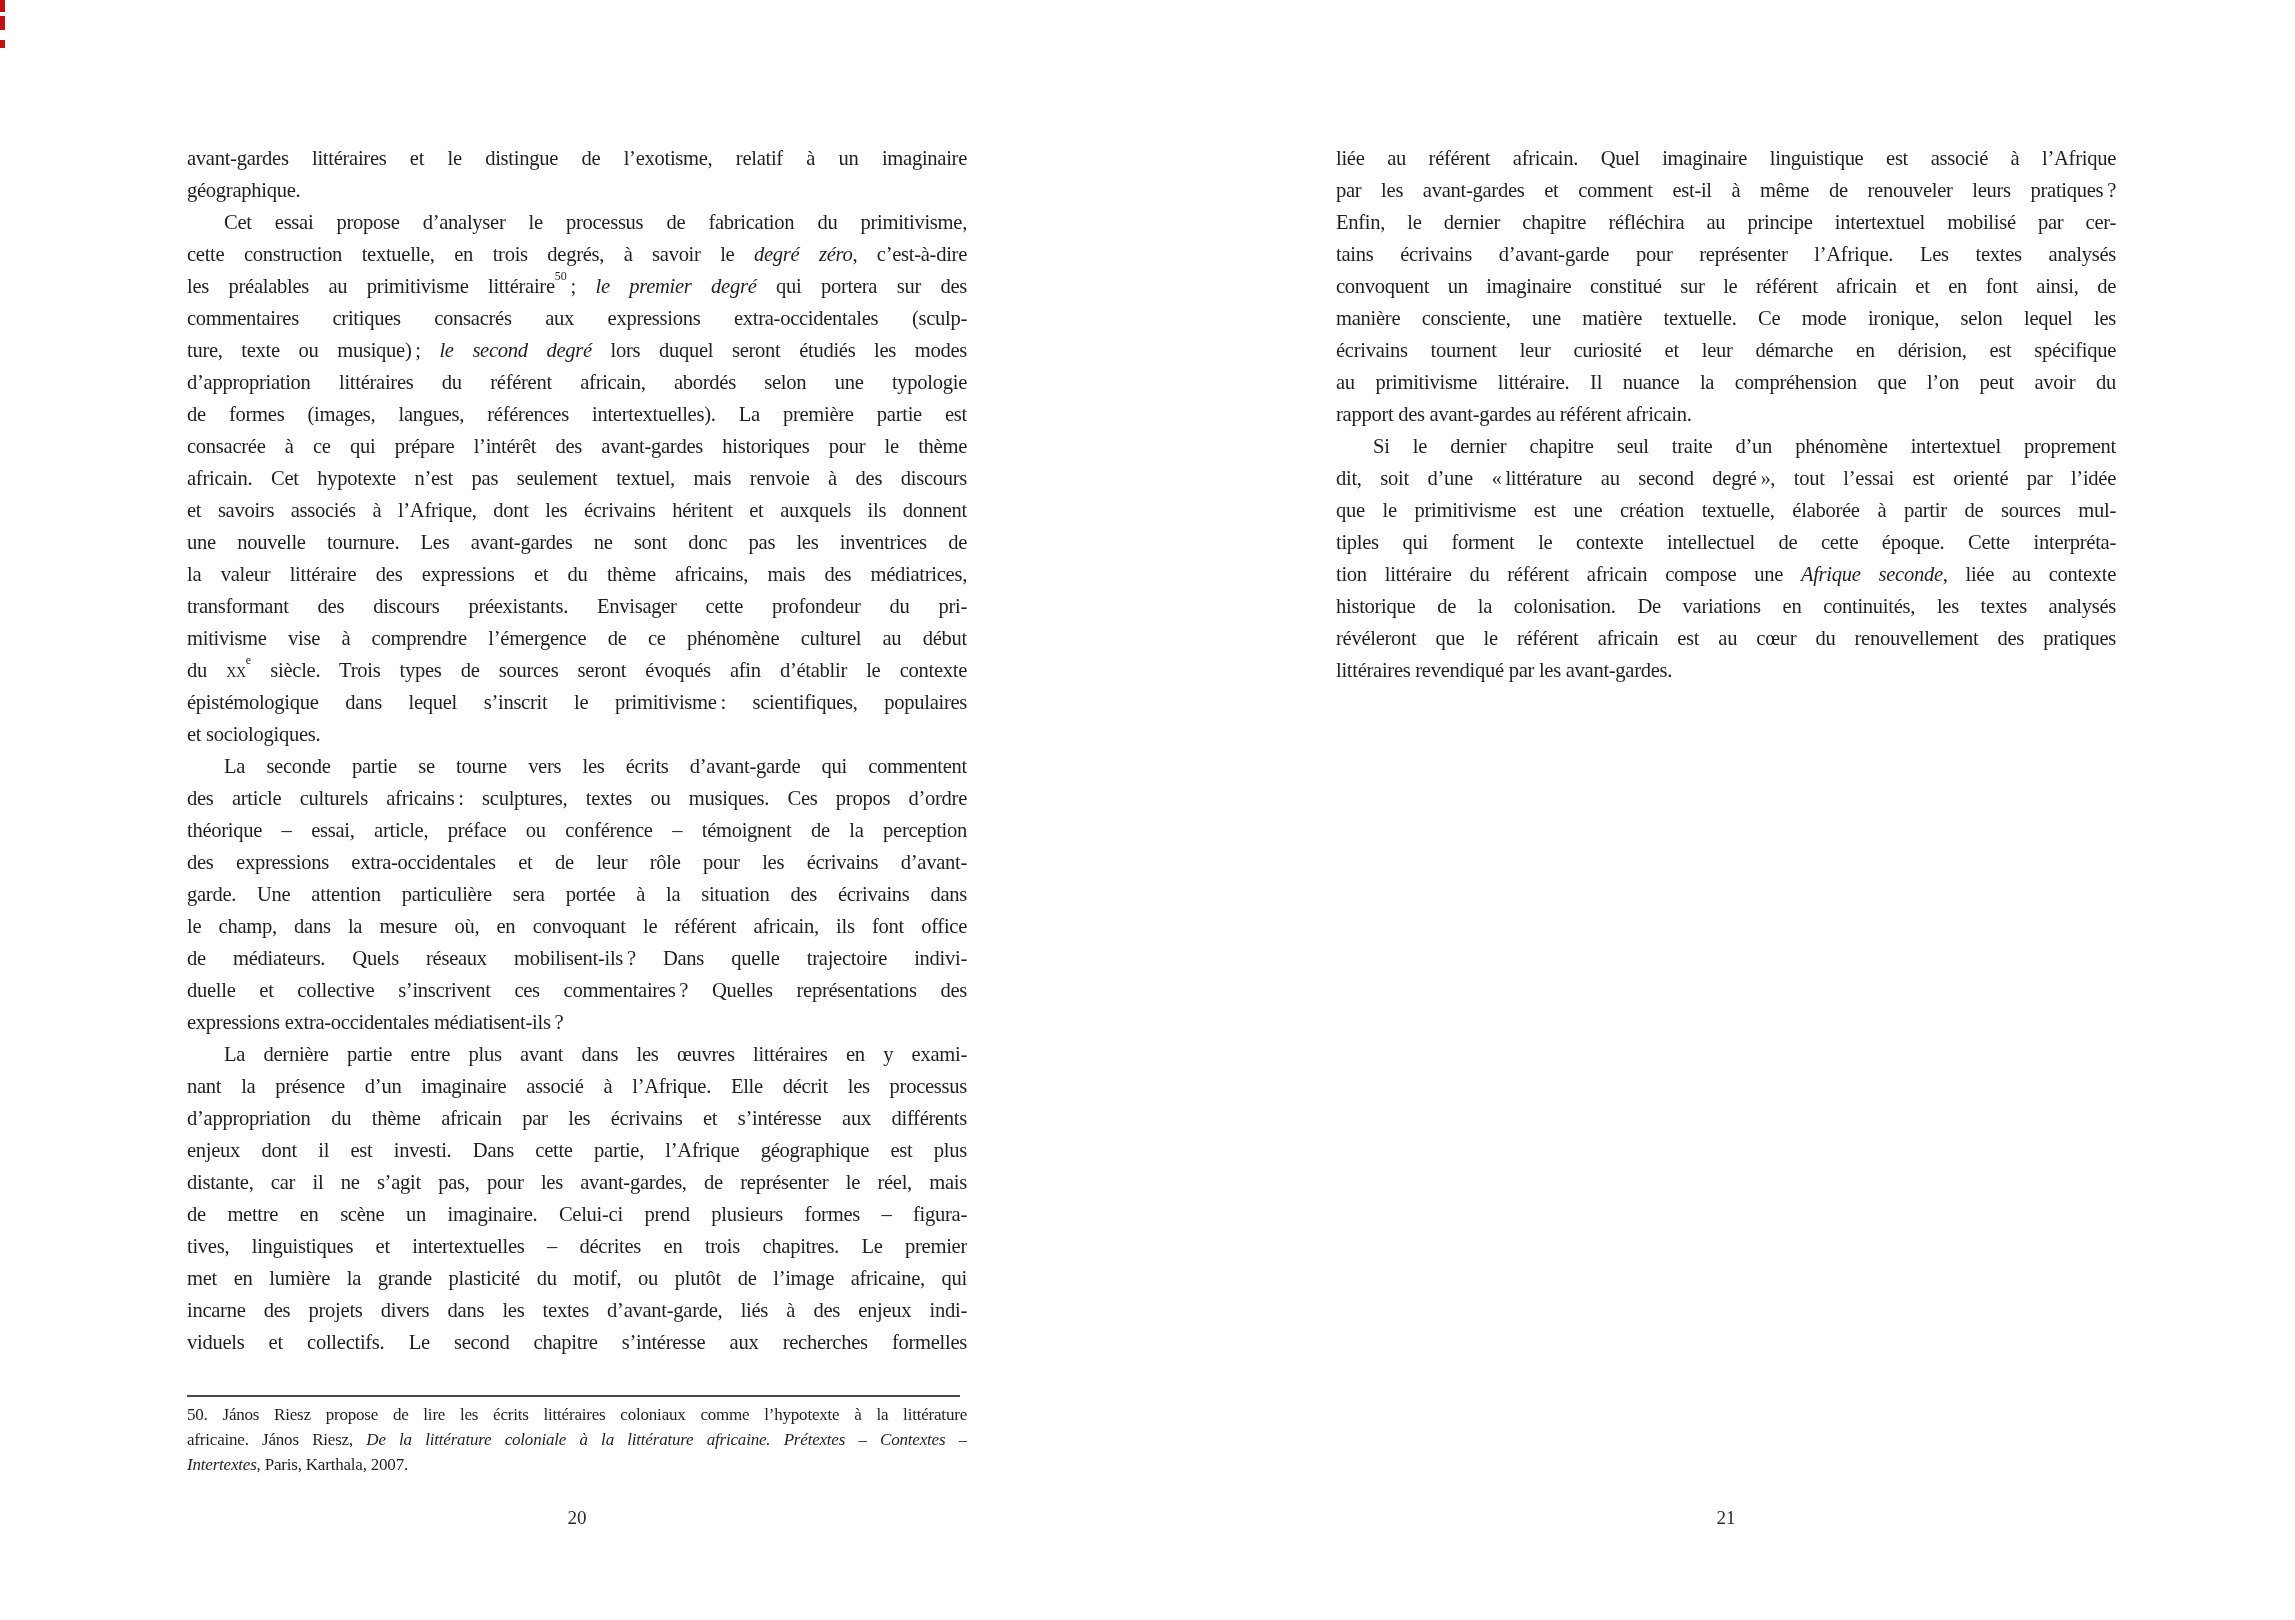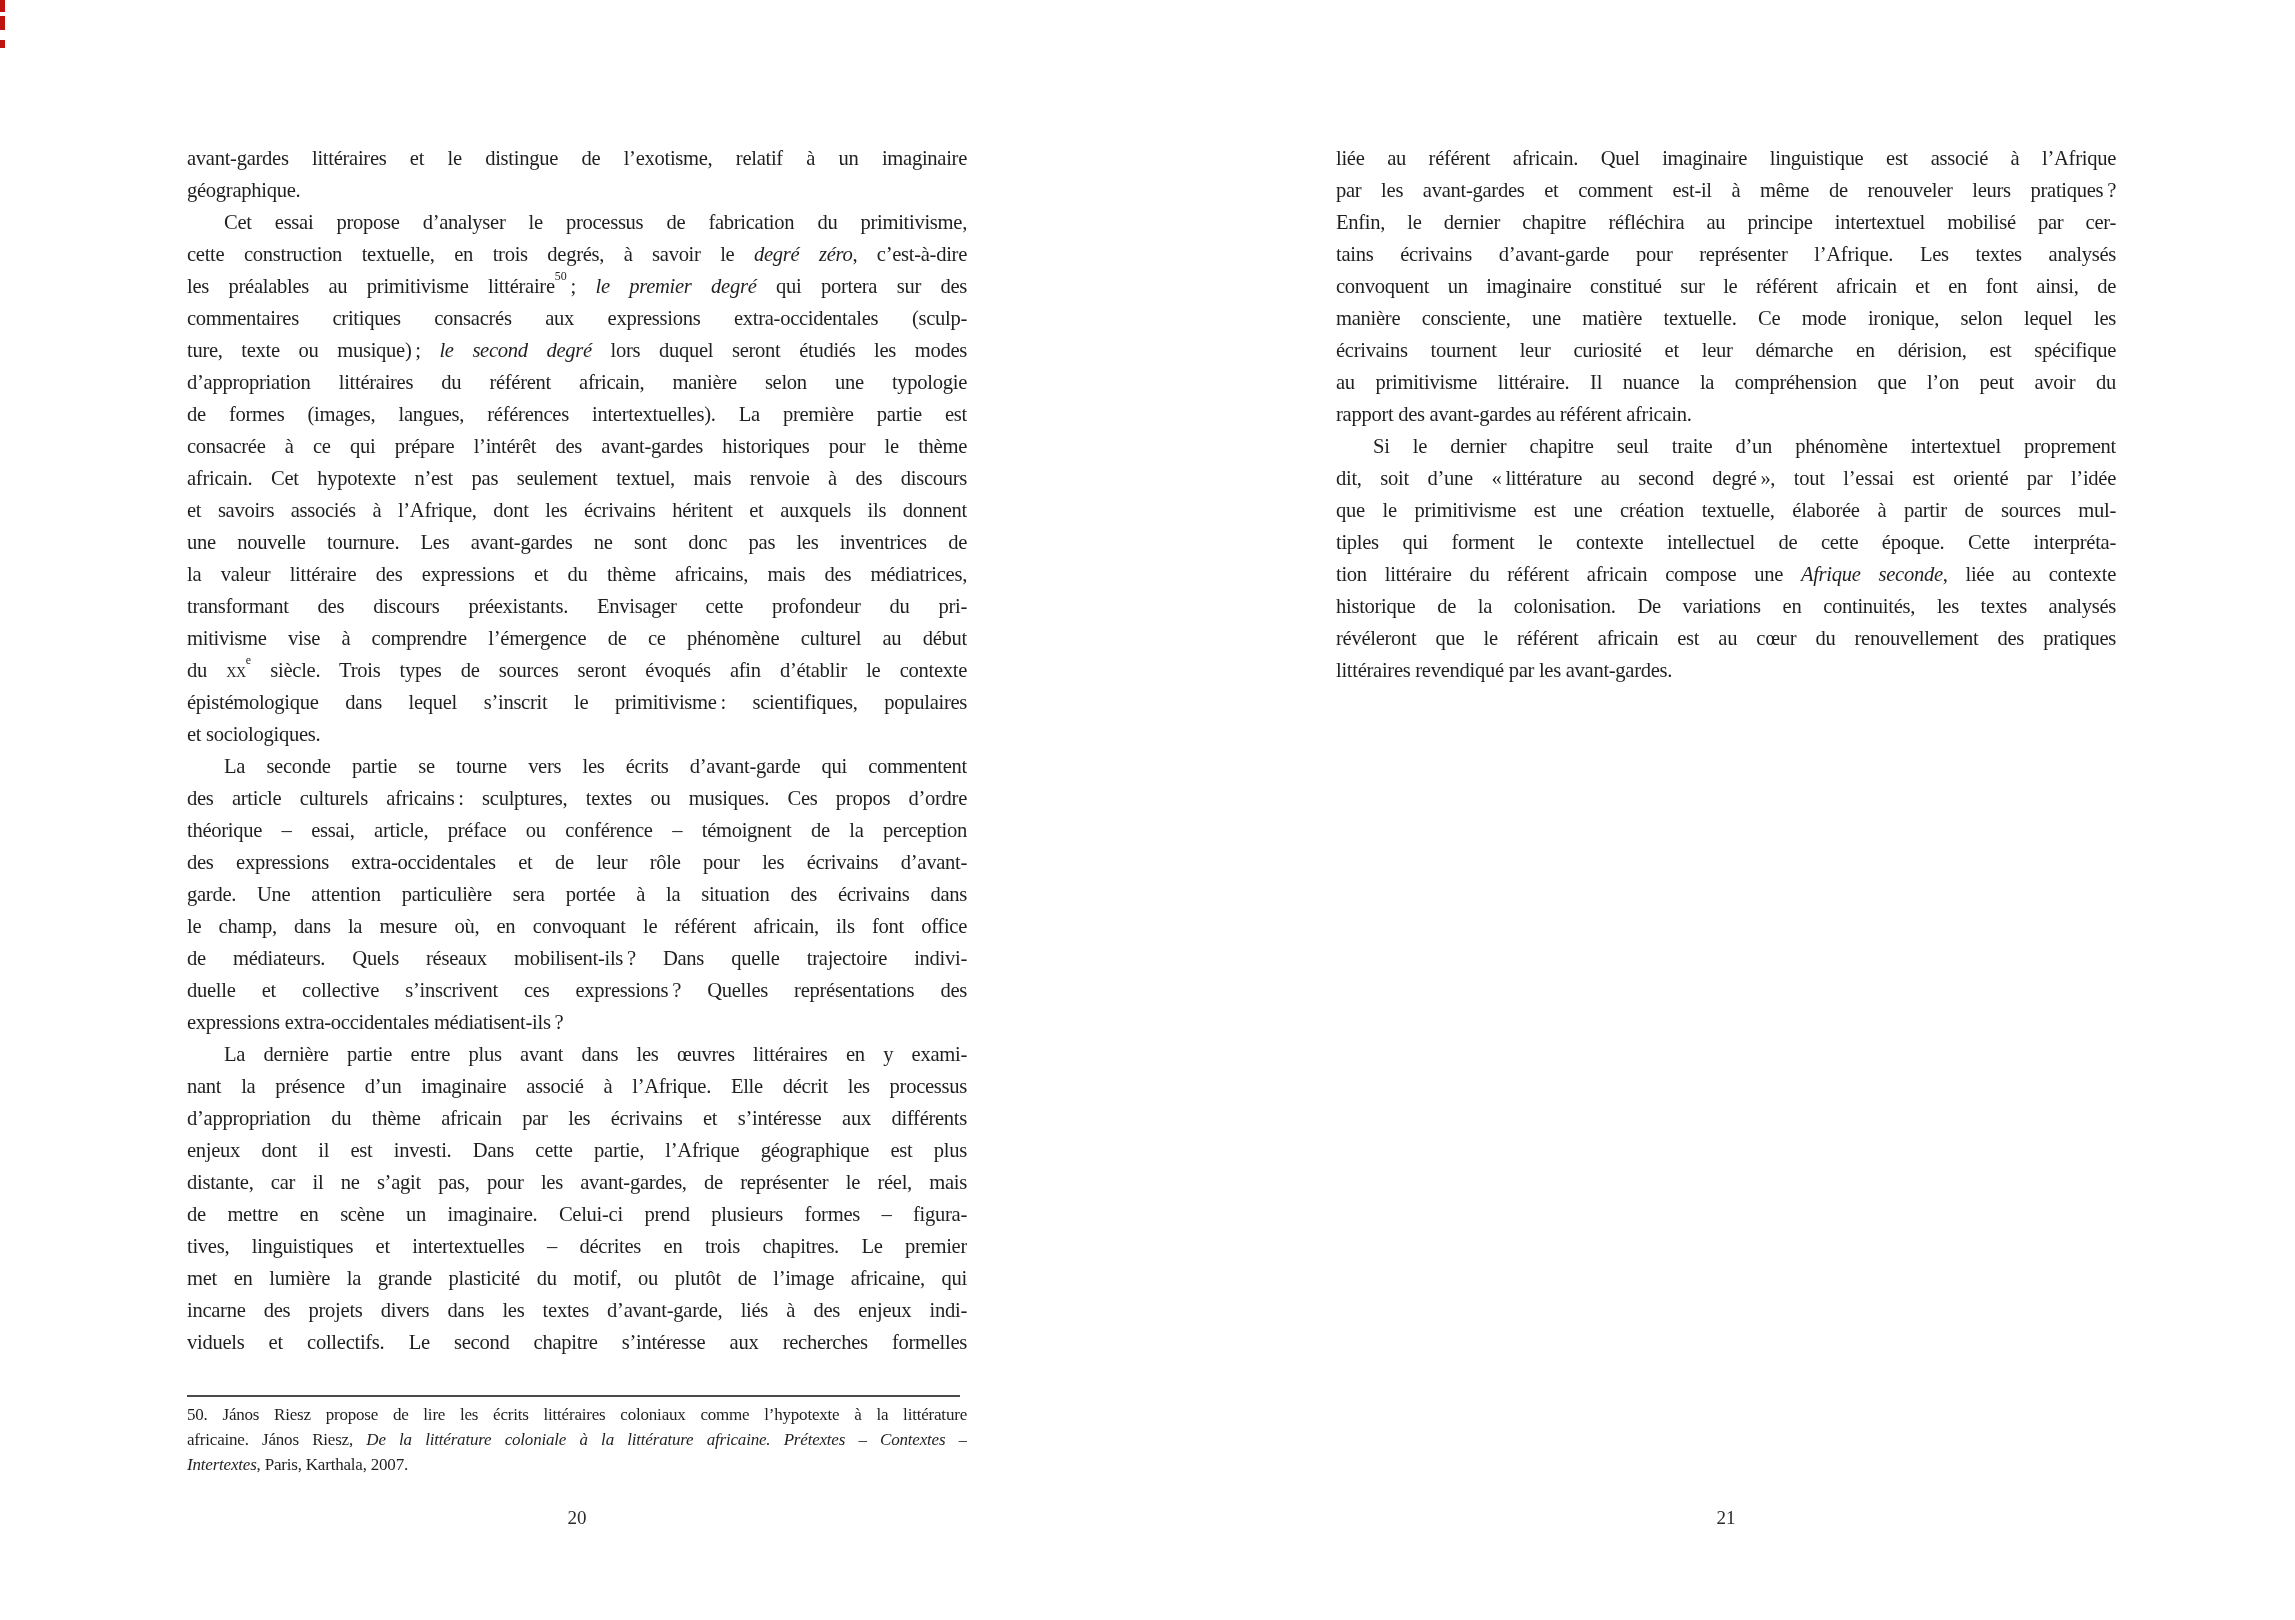--- a/index.html
+++ b/index.html
@@ -64,42 +64,42 @@
         <div class="paragraph">
           <div class="text-line">avant-gardes littéraires et le distingue de l’exotisme, relatif à un imaginaire</div>
           <div class="text-line last">géographique.</div>
         </div>
         <div class="paragraph">
           <div class="text-line indent">Cet essai propose d’analyser le processus de fabrication du primitivisme,</div>
           <div class="text-line">cette construction textuelle, en trois degrés, à savoir le <i>degré zéro</i>, c’est-à-dire</div>
           <div class="text-line">les préalables au primitivisme littéraire<sup>50</sup> ; <i>le premier degré</i> qui portera sur des</div>
           <div class="text-line">commentaires critiques consacrés aux expressions extra-occidentales (sculp-</div>
           <div class="text-line">ture, texte ou musique) ; <i>le second degré</i> lors duquel seront étudiés les modes</div>
-          <div class="text-line">d’appropriation littéraires du référent africain, manière selon une typologie</div>
+          <div class="text-line">d’appropriation littéraires du référent africain, abordés selon une typologie</div>
           <div class="text-line">de formes (images, langues, références intertextuelles). La première partie est</div>
           <div class="text-line">consacrée à ce qui prépare l’intérêt des avant-gardes historiques pour le thème</div>
           <div class="text-line">africain. Cet hypotexte n’est pas seulement textuel, mais renvoie à des discours</div>
           <div class="text-line">et savoirs associés à l’Afrique, dont les écrivains héritent et auxquels ils donnent</div>
           <div class="text-line">une nouvelle tournure. Les avant-gardes ne sont donc pas les inventrices de</div>
           <div class="text-line">la valeur littéraire des expressions et du thème africains, mais des médiatrices,</div>
           <div class="text-line">transformant des discours préexistants. Envisager cette profondeur du pri-</div>
           <div class="text-line">mitivisme vise à comprendre l’émergence de ce phénomène culturel au début</div>
           <div class="text-line">du <span class="sc">xx</span><sup>e</sup> siècle. Trois types de sources seront évoqués afin d’établir le contexte</div>
           <div class="text-line">épistémologique dans lequel s’inscrit le primitivisme : scientifiques, populaires</div>
           <div class="text-line last">et sociologiques.</div>
         </div>
         <div class="paragraph">
           <div class="text-line indent">La seconde partie se tourne vers les écrits d’avant-garde qui commentent</div>
           <div class="text-line">des article culturels africains : sculptures, textes ou musiques. Ces propos d’ordre</div>
           <div class="text-line">théorique – essai, article, préface ou conférence – témoignent de la perception</div>
           <div class="text-line">des expressions extra-occidentales et de leur rôle pour les écrivains d’avant-</div>
           <div class="text-line">garde. Une attention particulière sera portée à la situation des écrivains dans</div>
           <div class="text-line">le champ, dans la mesure où, en convoquant le référent africain, ils font office</div>
           <div class="text-line">de médiateurs. Quels réseaux mobilisent-ils ? Dans quelle trajectoire indivi-</div>
-          <div class="text-line">duelle et collective s’inscrivent ces expressions ? Quelles représentations des</div>
+          <div class="text-line">duelle et collective s’inscrivent ces commentaires ? Quelles représentations des</div>
           <div class="text-line last">expressions extra-occidentales médiatisent-ils ?</div>
         </div>
         <div class="paragraph">
           <div class="text-line indent">La dernière partie entre plus avant dans les œuvres littéraires en y exami-</div>
           <div class="text-line">nant la présence d’un imaginaire associé à l’Afrique. Elle décrit les processus</div>
           <div class="text-line">d’appropriation du thème africain par les écrivains et s’intéresse aux différents</div>
           <div class="text-line">enjeux dont il est investi. Dans cette partie, l’Afrique géographique est plus</div>
           <div class="text-line">distante, car il ne s’agit pas, pour les avant-gardes, de représenter le réel, mais</div>
           <div class="text-line">de mettre en scène un imaginaire. Celui-ci prend plusieurs formes – figura-</div>
           <div class="text-line">tives, linguistiques et intertextuelles – décrites en trois chapitres. Le premier</div>

